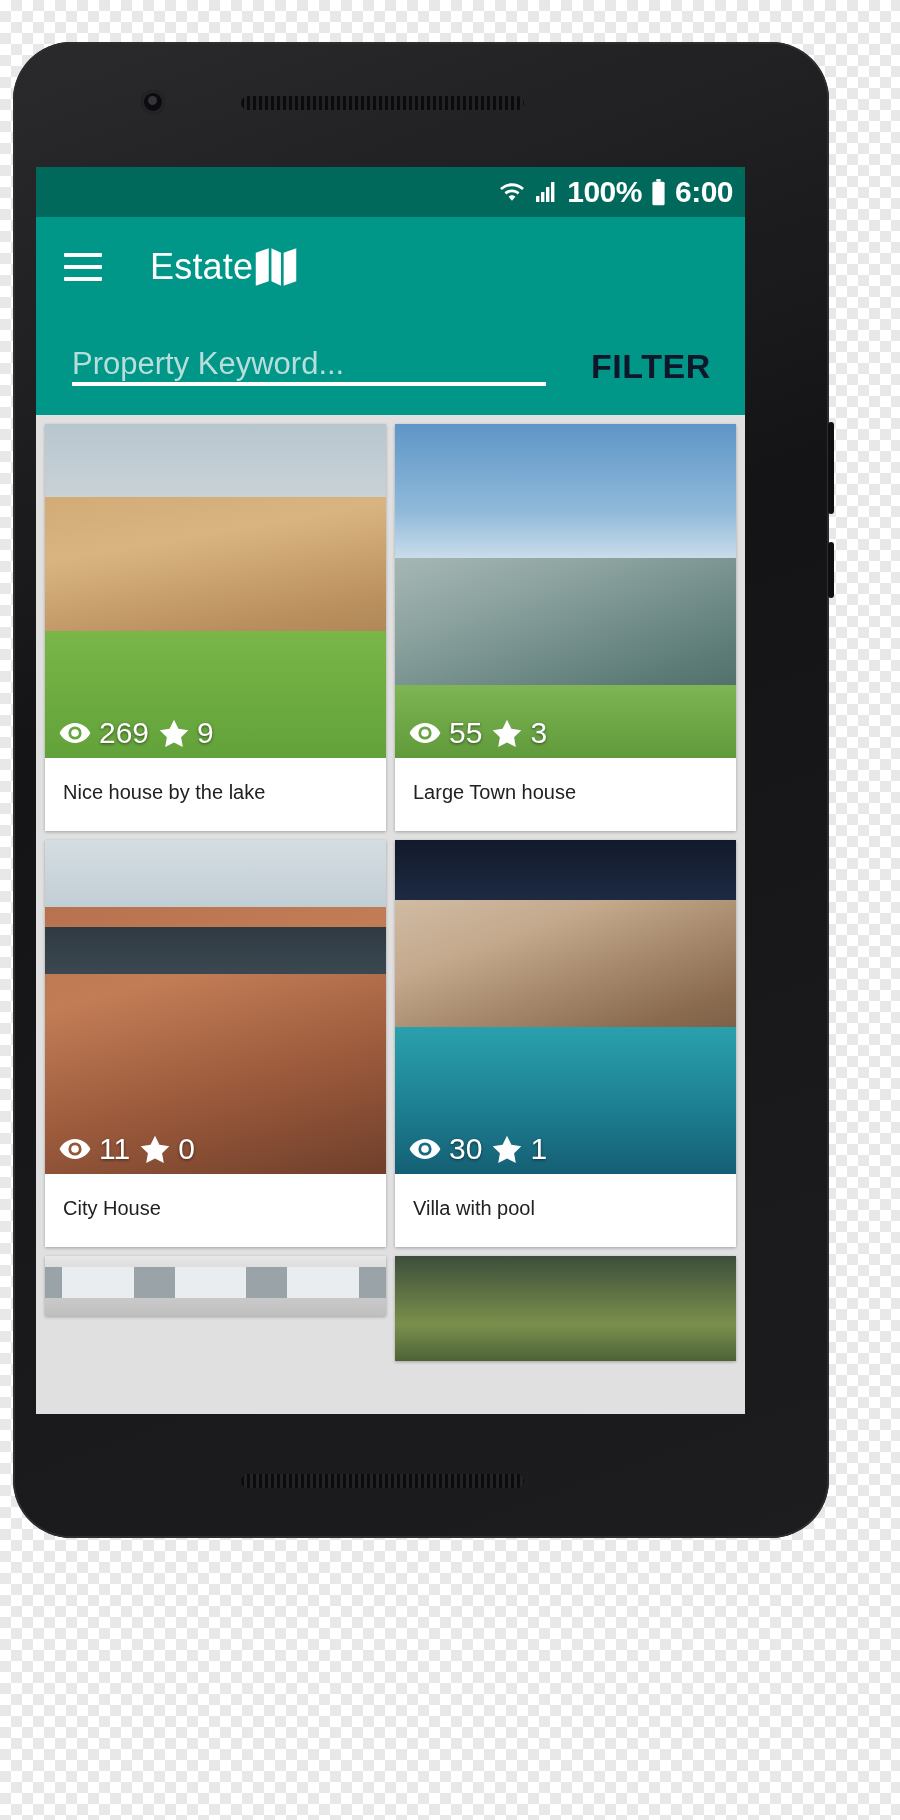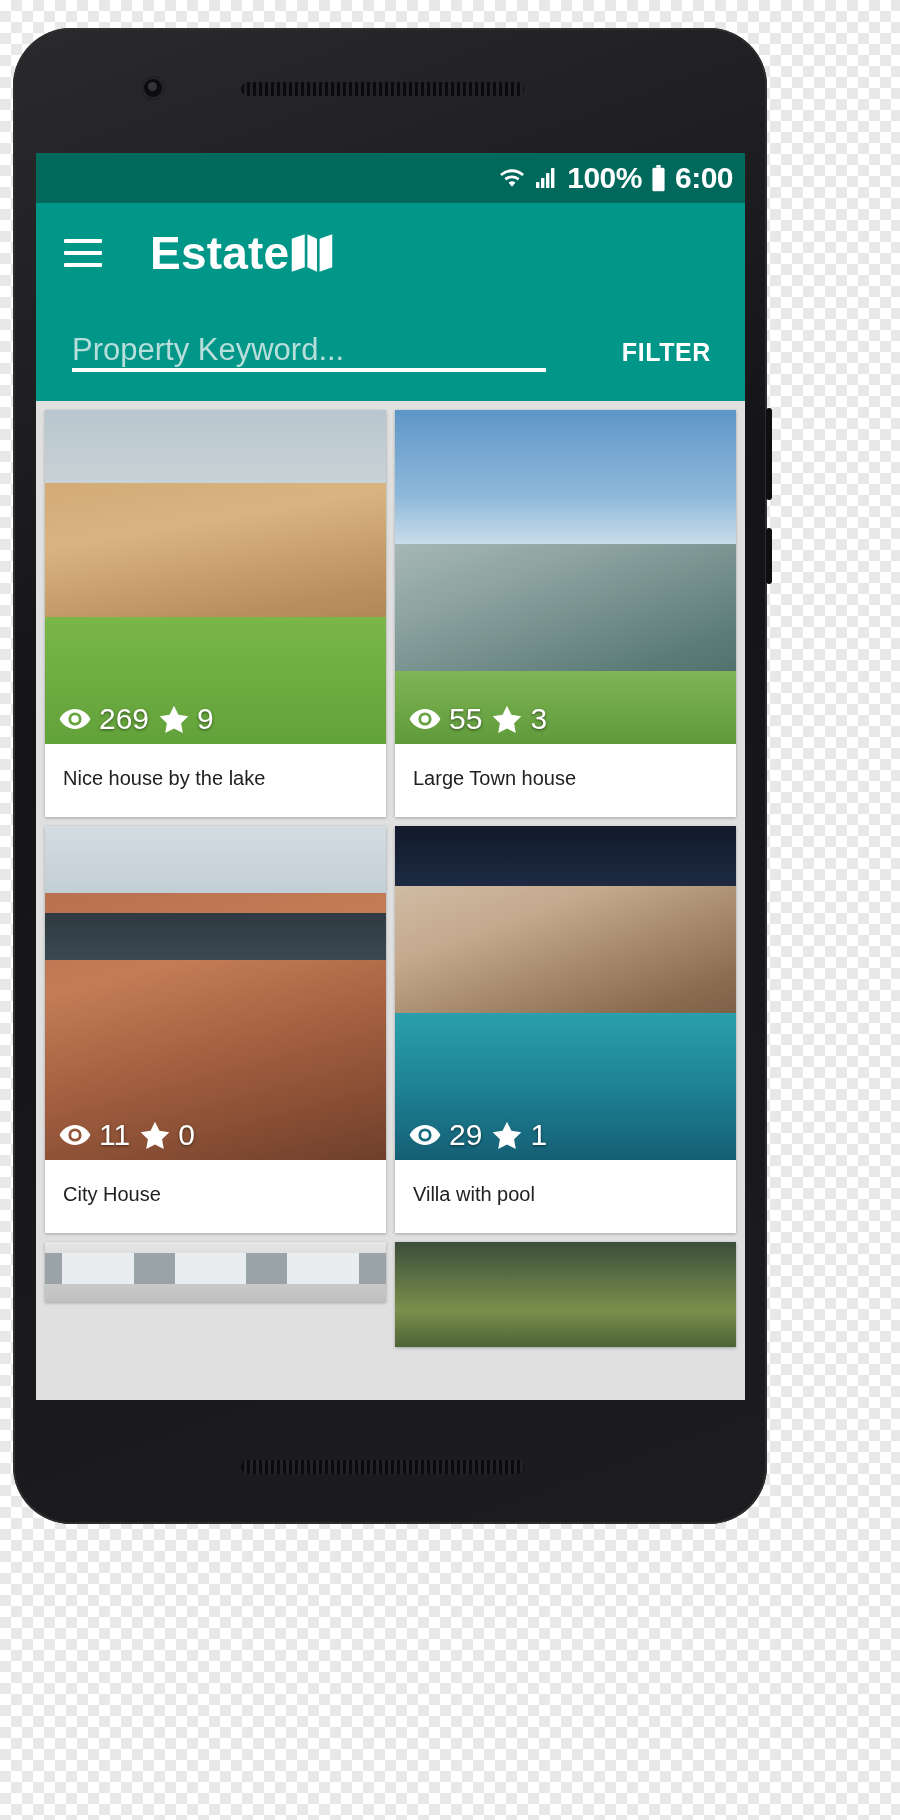--- a/index.html
+++ b/index.html
@@ -15,22 +15,22 @@
       linear-gradient(45deg, #e8e8e8 25%, transparent 25%, transparent 75%, #e8e8e8 75%),
       linear-gradient(45deg, #e8e8e8 25%, transparent 25%, transparent 75%, #e8e8e8 75%);
     background-size: 22px 22px;
     background-position: 0 0, 11px 11px;
     background-color: #ffffff;
   }
 
   
   .phone {
     position: absolute;
-    left: 13px; top: 28px;
-    width: 754px; height: 1496px;
+    left: 13px; top: 42px;
+    width: 816px; height: 1496px;
     background: #1b1b1d;
     border-radius: 58px;
     box-shadow: inset 0 0 0 2px #2e2e31;
   }
   .phone::after{
     content:"";
     position:absolute; left:2px; top:2px; right:2px; bottom:2px;
     border-radius: 56px;
     background: linear-gradient(160deg,#2a2a2d 0%, #141416 40%, #1d1d20 100%);
   }
@@ -88,39 +88,39 @@
   .battery-icon { width:15px; height:27px; display:block; }
 
   
   .appbar {
     height:100px; background:#009688;
     display:flex; align-items:center; padding:0 28px;
   }
   .hamburger { width:38px; height:28px; display:flex; flex-direction:column; justify-content:space-between; cursor:pointer; }
   .hamburger span { display:block; height:4px; background:#fff; border-radius:1px; }
   .app-title {
-    color:#fff; font-size:46px; font-weight:700;
+    color:#fff; font-size:36px; font-weight:400;
     margin-left:48px; letter-spacing:0.2px;
   }
   .map-icon { margin-left:auto; width:46px; height:42px; display:block; }
 
   
   .searchrow {
     height:98px; background:#009688;
     display:flex; align-items:center; padding:0 28px 0 36px;
   }
   .search-field { flex:1; max-width:474px; }
   .search-input {
     width:100%; background:transparent; border:none; outline:none;
     color:#fff; font-size:31px; font-family:"Liberation Sans", sans-serif;
   }
   .search-input::placeholder { color:#b7dedb; opacity:1; }
   .search-underline { height:4px; background:#ffffff; width:100%; }
   .filter-btn {
-    margin-left:auto; color:#ffffff; font-size:25px; font-weight:700;
+    margin-left:auto; color:#0f172a; font-size:34px; font-weight:700;
     letter-spacing:0.6px; cursor:pointer; padding:10px 6px;
   }
 
   
   .content {
     position:relative;
     height:calc(1247px - 50px - 100px - 98px);
     background:#e0e0e0;
     overflow:hidden;
     display:flex; gap:9px; padding:9px 9px 12px 9px;
@@ -341,21 +341,21 @@
           <div class="card">
             <div class="card-img img-house4" style="height:334px">
               <div class="stats">
                 <span class="stat">
                   <span>
                     <svg class="eye-icon" viewBox="0 0 32 22" fill="#ffffff">
                       <path d="M16 1C8.5 1 2.6 6.2 0.6 11c2 4.8 7.9 10 15.4 10s13.4-5.2 15.4-10C29.4 6.2 23.5 1 16 1zm0 16.6A6.6 6.6 0 1 1 16 4.4a6.6 6.6 0 0 1 0 13.2z"></path>
                       <circle cx="16" cy="11" r="3.8"></circle>
                     </svg>
                   </span>
-                  <span>29</span>
+                  <span>30</span>
                 </span>
                 <span class="stat">
                   <span>
                     <svg class="star-icon" viewBox="0 0 30 29" fill="#ffffff">
                       <path d="M15 0.8l4.4 9 9.9 1.4-7.2 7 1.7 9.8-8.8-4.6-8.8 4.6 1.7-9.8-7.2-7 9.9-1.4z"></path>
                     </svg>
                   </span>
                   <span>1</span>
                 </span>
               </div>

